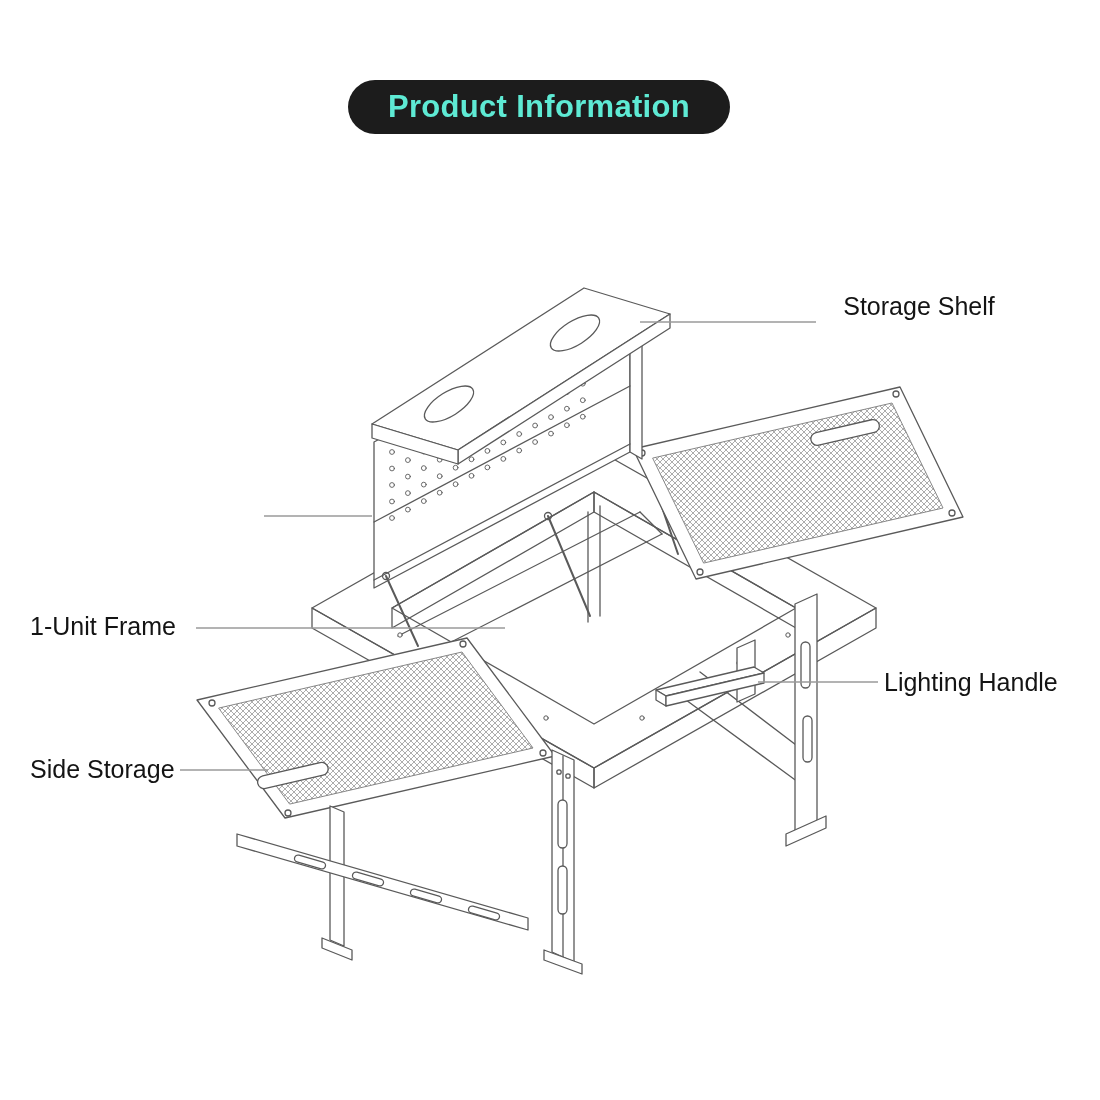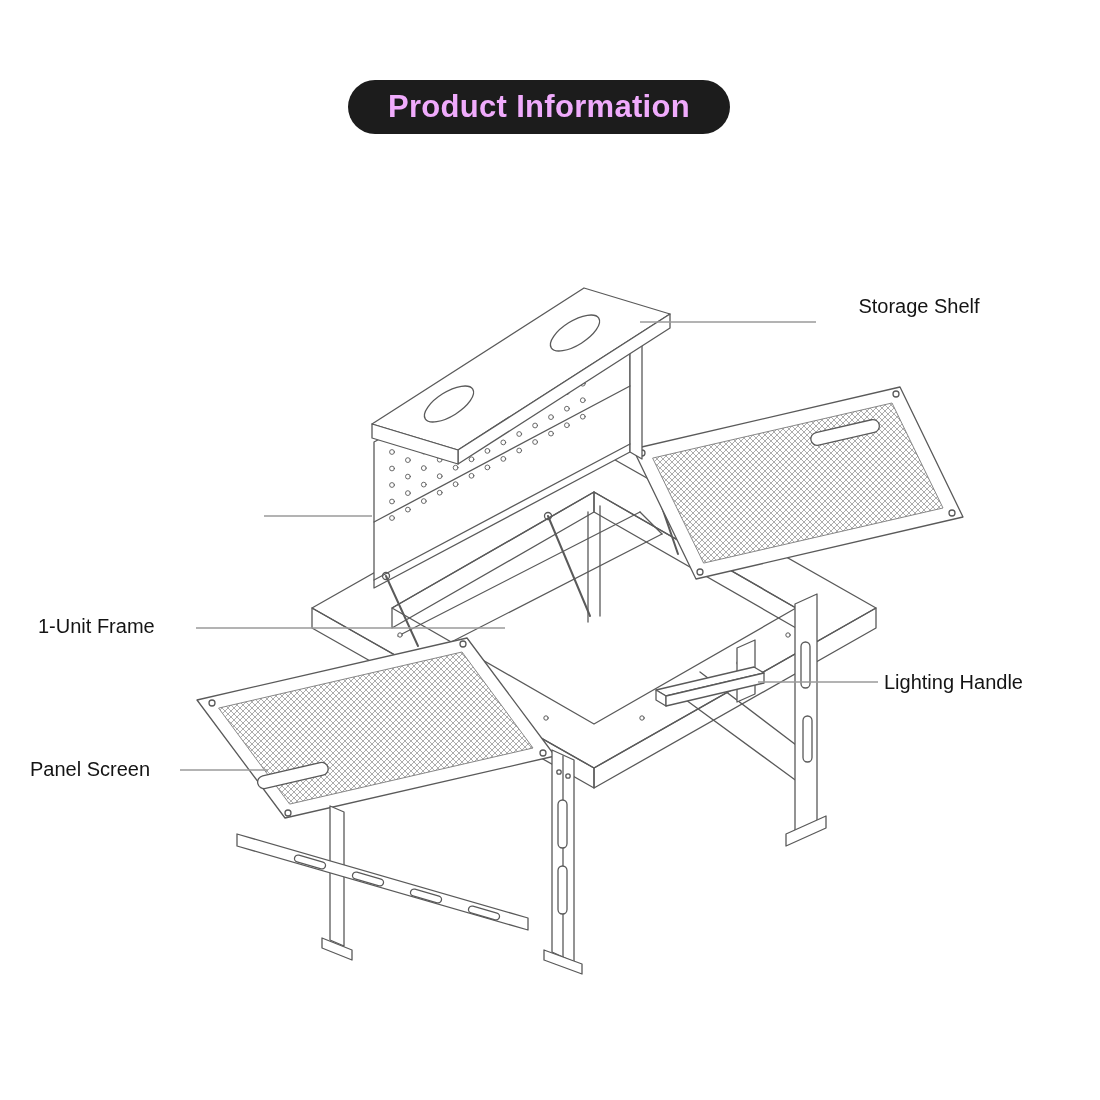--- a/index.html
+++ b/index.html
@@ -1,27 +1,27 @@
 <!DOCTYPE html>
 <html><head>
 <meta charset="utf-8">
 <style>
   html,body{margin:0;padding:0;background:#fff;}
   .page{position:relative;width:1100px;height:1100px;background:#fff;overflow:hidden;
         font-family:"Liberation Sans",sans-serif;}
   .pill{position:absolute;left:348px;top:80px;width:382px;height:54px;border-radius:28px;
         background:#1c1c1c;display:flex;align-items:center;justify-content:center;}
-  .pill span{color:#f0abfc;font-size:31px;font-weight:600;letter-spacing:.3px;}
+  .pill span{color:#5eead4;font-size:31px;font-weight:600;letter-spacing:.3px;}
   .diagram-svg{position:absolute;left:0;top:0;}
-  .label{position:absolute;color:#141414;font-size:20px;line-height:29px;white-space:nowrap;}
+  .label{position:absolute;color:#141414;font-size:25px;line-height:29px;white-space:nowrap;}
   .label span{display:block;}
   .center{text-align:center;}
   #lbl-storage{left:820px;top:292px;width:198px;}
   #lbl-diy{left:20px;top:489px;width:246px;}
-  #lbl-frame{left:30px;top:612px;margin-left:8px;}
+  #lbl-frame{left:30px;top:612px;}
   #lbl-handle{left:884px;top:668px;}
   #lbl-screen{left:30px;top:755px;}
 </style>
 </head>
 <body>
 
 <div class="page">
 
   <div class="pill">
     <span>Product Information</span>
@@ -244,16 +244,16 @@
 
   <div class="label" id="lbl-frame">
     <span>1-Unit Frame</span>
   </div>
 
   <div class="label" id="lbl-handle">
     <span>Lighting Handle</span>
   </div>
 
   <div class="label" id="lbl-screen">
-    <span>Panel Screen</span>
+    <span>Side Storage</span>
   </div>
 
 </div>
 
 </body></html>

